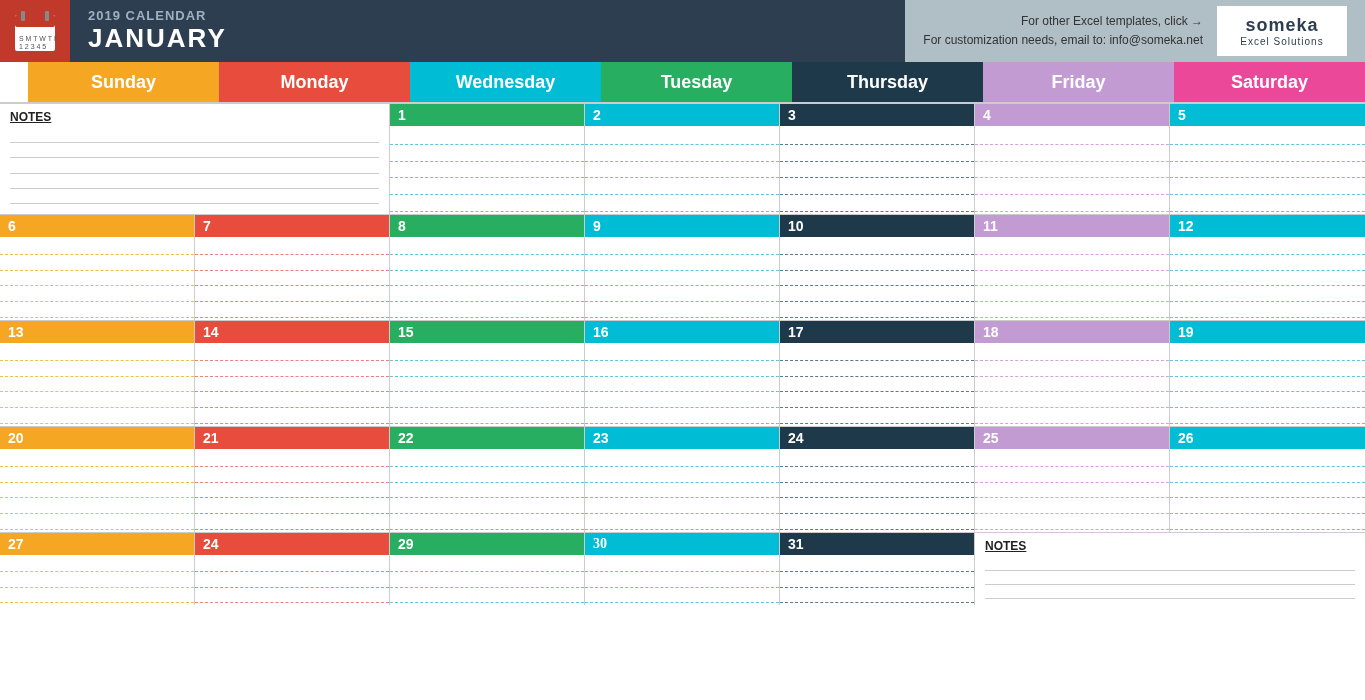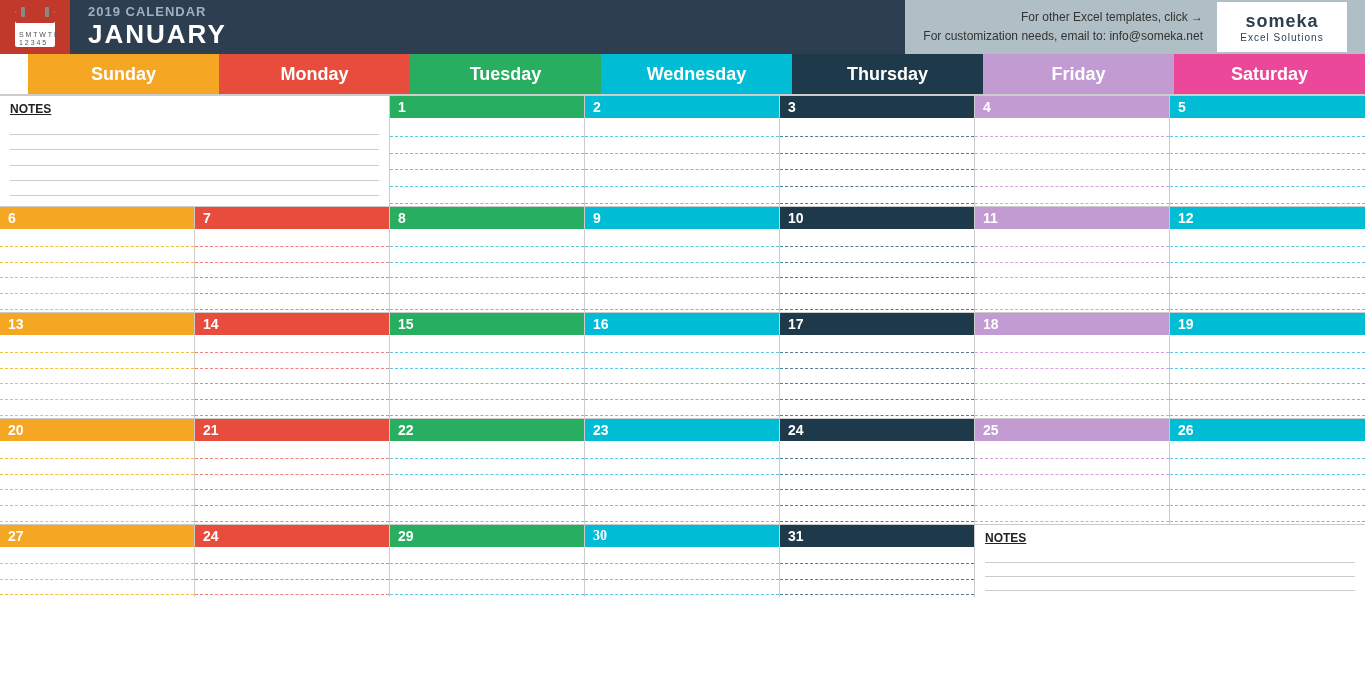--- a/index.html
+++ b/index.html
@@ -3,21 +3,21 @@
   <meta charset="utf-8">
   <style>
     * { box-sizing: border-box; margin: 0; padding: 0; }
     body { font-family: Arial, sans-serif; background: #fff; width: 1365px; overflow-x: hidden; }
 
     
     .header {
       display: flex;
       align-items: stretch;
       background: #2d3e50;
-      height: 54px;
+      height: 62px;
     }
     .header-icon {
       background: #c0392b;
       width: 70px;
       display: flex;
       align-items: center;
       justify-content: center;
       flex-shrink: 0;
     }
     .header-icon svg { width: 44px; height: 44px; }
@@ -206,22 +206,22 @@
     <div class="header-logo">
       <span class="logo-top">someka</span>
       <span class="logo-bottom">Excel Solutions</span>
     </div>
   </div>
 </div>
 
 <div class="day-headers">
   <div class="day-header sunday">Sunday</div>
   <div class="day-header monday">Monday</div>
+  <div class="day-header wednesday">Wednesday</div>
   <div class="day-header tuesday">Tuesday</div>
-  <div class="day-header wednesday">Wednesday</div>
   <div class="day-header thursday">Thursday</div>
   <div class="day-header friday">Friday</div>
   <div class="day-header saturday">Saturday</div>
 </div>
 
 <div class="calendar-grid">
 
   <div class="row-notes-first">
 
     <div class="notes-cell" style="min-height:110px;">

